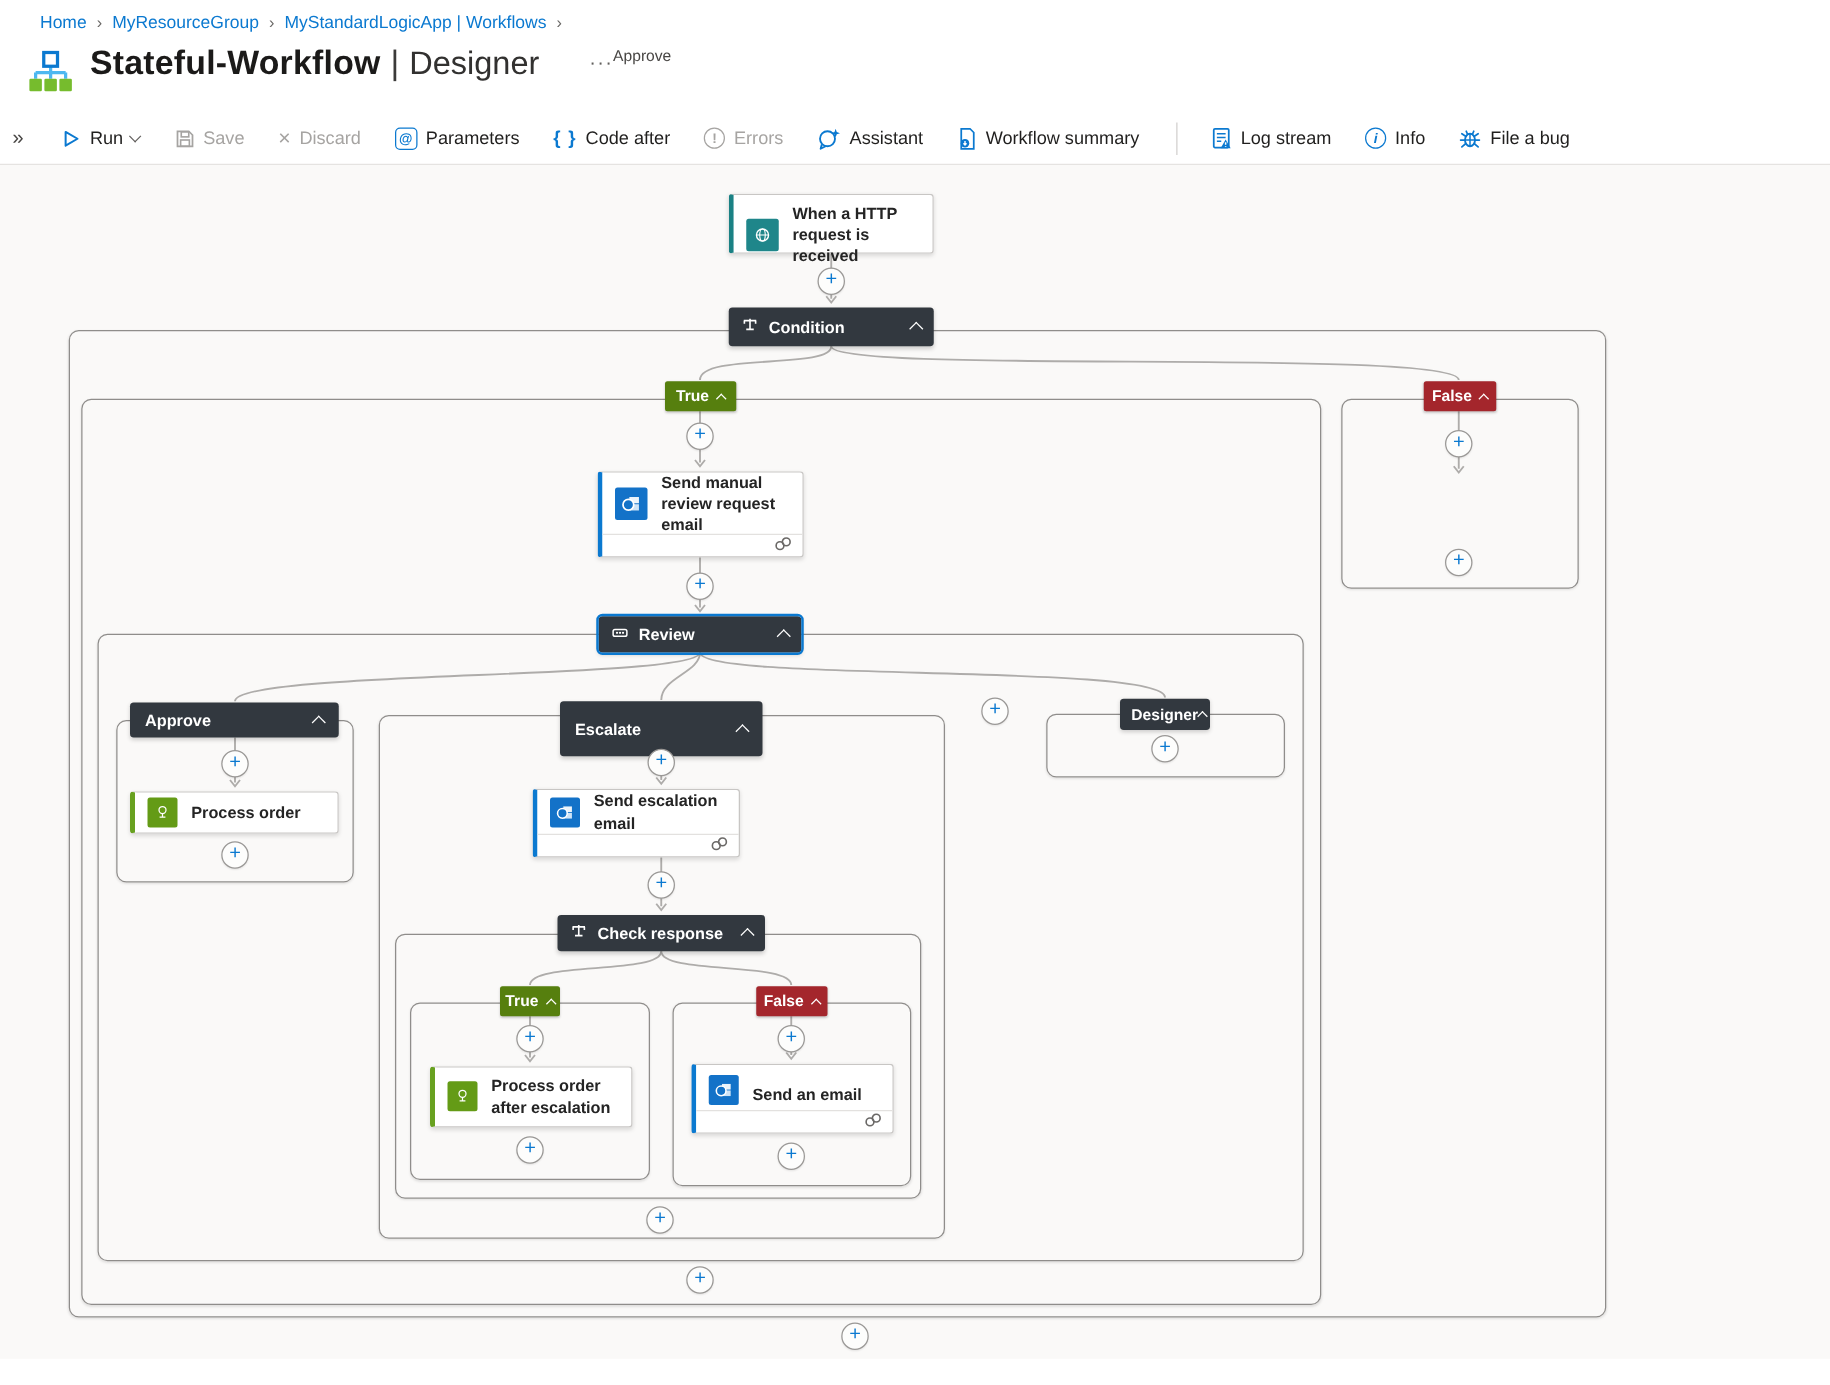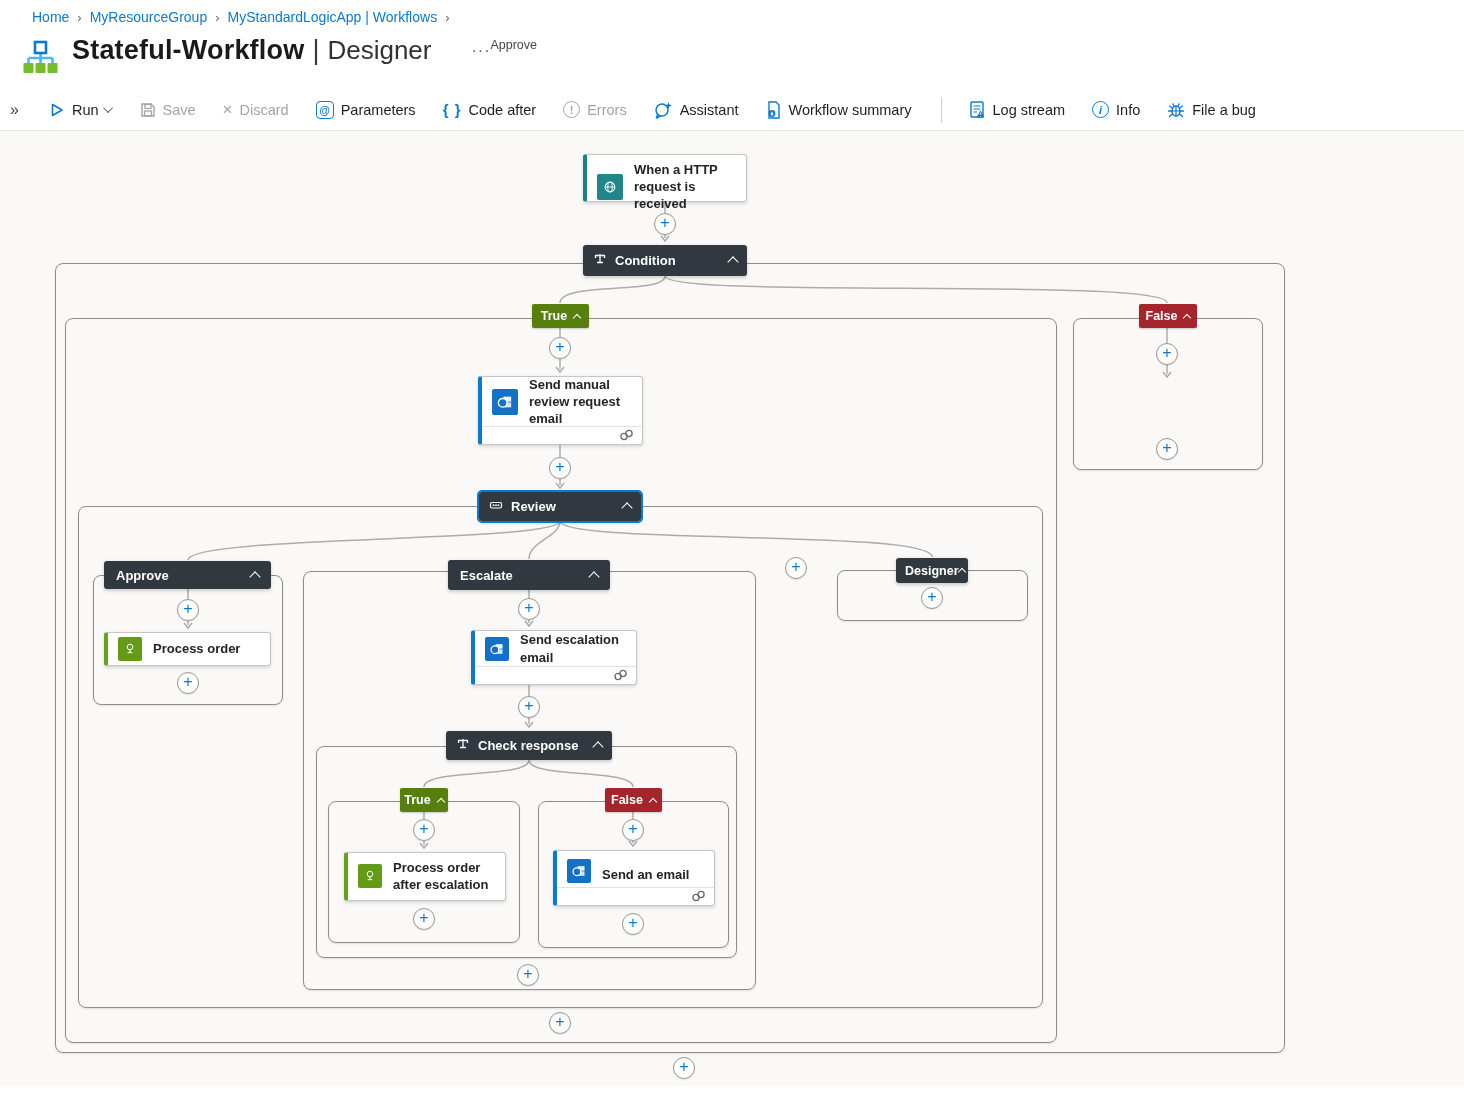--- a/index.html
+++ b/index.html
@@ -314,26 +314,26 @@
       <span class="icon-sq icon-green" style="width:24px;height:24px;">
         <svg width="16" height="16" viewBox="0 0 24 24">
             <circle cx="12" cy="9" r="4.2" stroke="#fff" stroke-width="1.5" fill="none"></circle>
             <path d="M12,13.5 V17 M8.5,17.5 H15.5" stroke="#fff" stroke-width="1.5" fill="none"></path>
           </svg>
       </span>
       <span class="label">Process order</span>
     </div>
   </div>
 
-  <div class="darknode" style="left:448px;top:429px;width:162px;height:30px;padding:0 12px;">
+  <div class="darknode" style="left:448px;top:429px;width:162px;height:44px;padding:0 12px;">
     <span>Escalate</span>
     <span class="chev-up"></span>
   </div>
 
-  <div class="card accent-blue" style="left:471px;top:499px;width:166px;height:55px;">
+  <div class="card accent-blue" style="left:426px;top:499px;width:166px;height:55px;">
     <div class="main" style="height:35px;padding:4px 10px;">
       <span class="icon-sq icon-outlook" style="width:24px;height:24px;">
         <svg width="18" height="18" viewBox="0 0 26 26">
             <rect x="11" y="6" width="10" height="6.5" fill="#fff" opacity=".92"></rect>
             <rect x="11" y="13.5" width="10" height="6.5" fill="#cfe4f7"></rect>
             <circle cx="10" cy="14" r="5.6" fill="#1372c8" stroke="#fff" stroke-width="1.8"></circle>
           </svg>
       </span>
       <span class="label">Send escalation email</span>
     </div>

